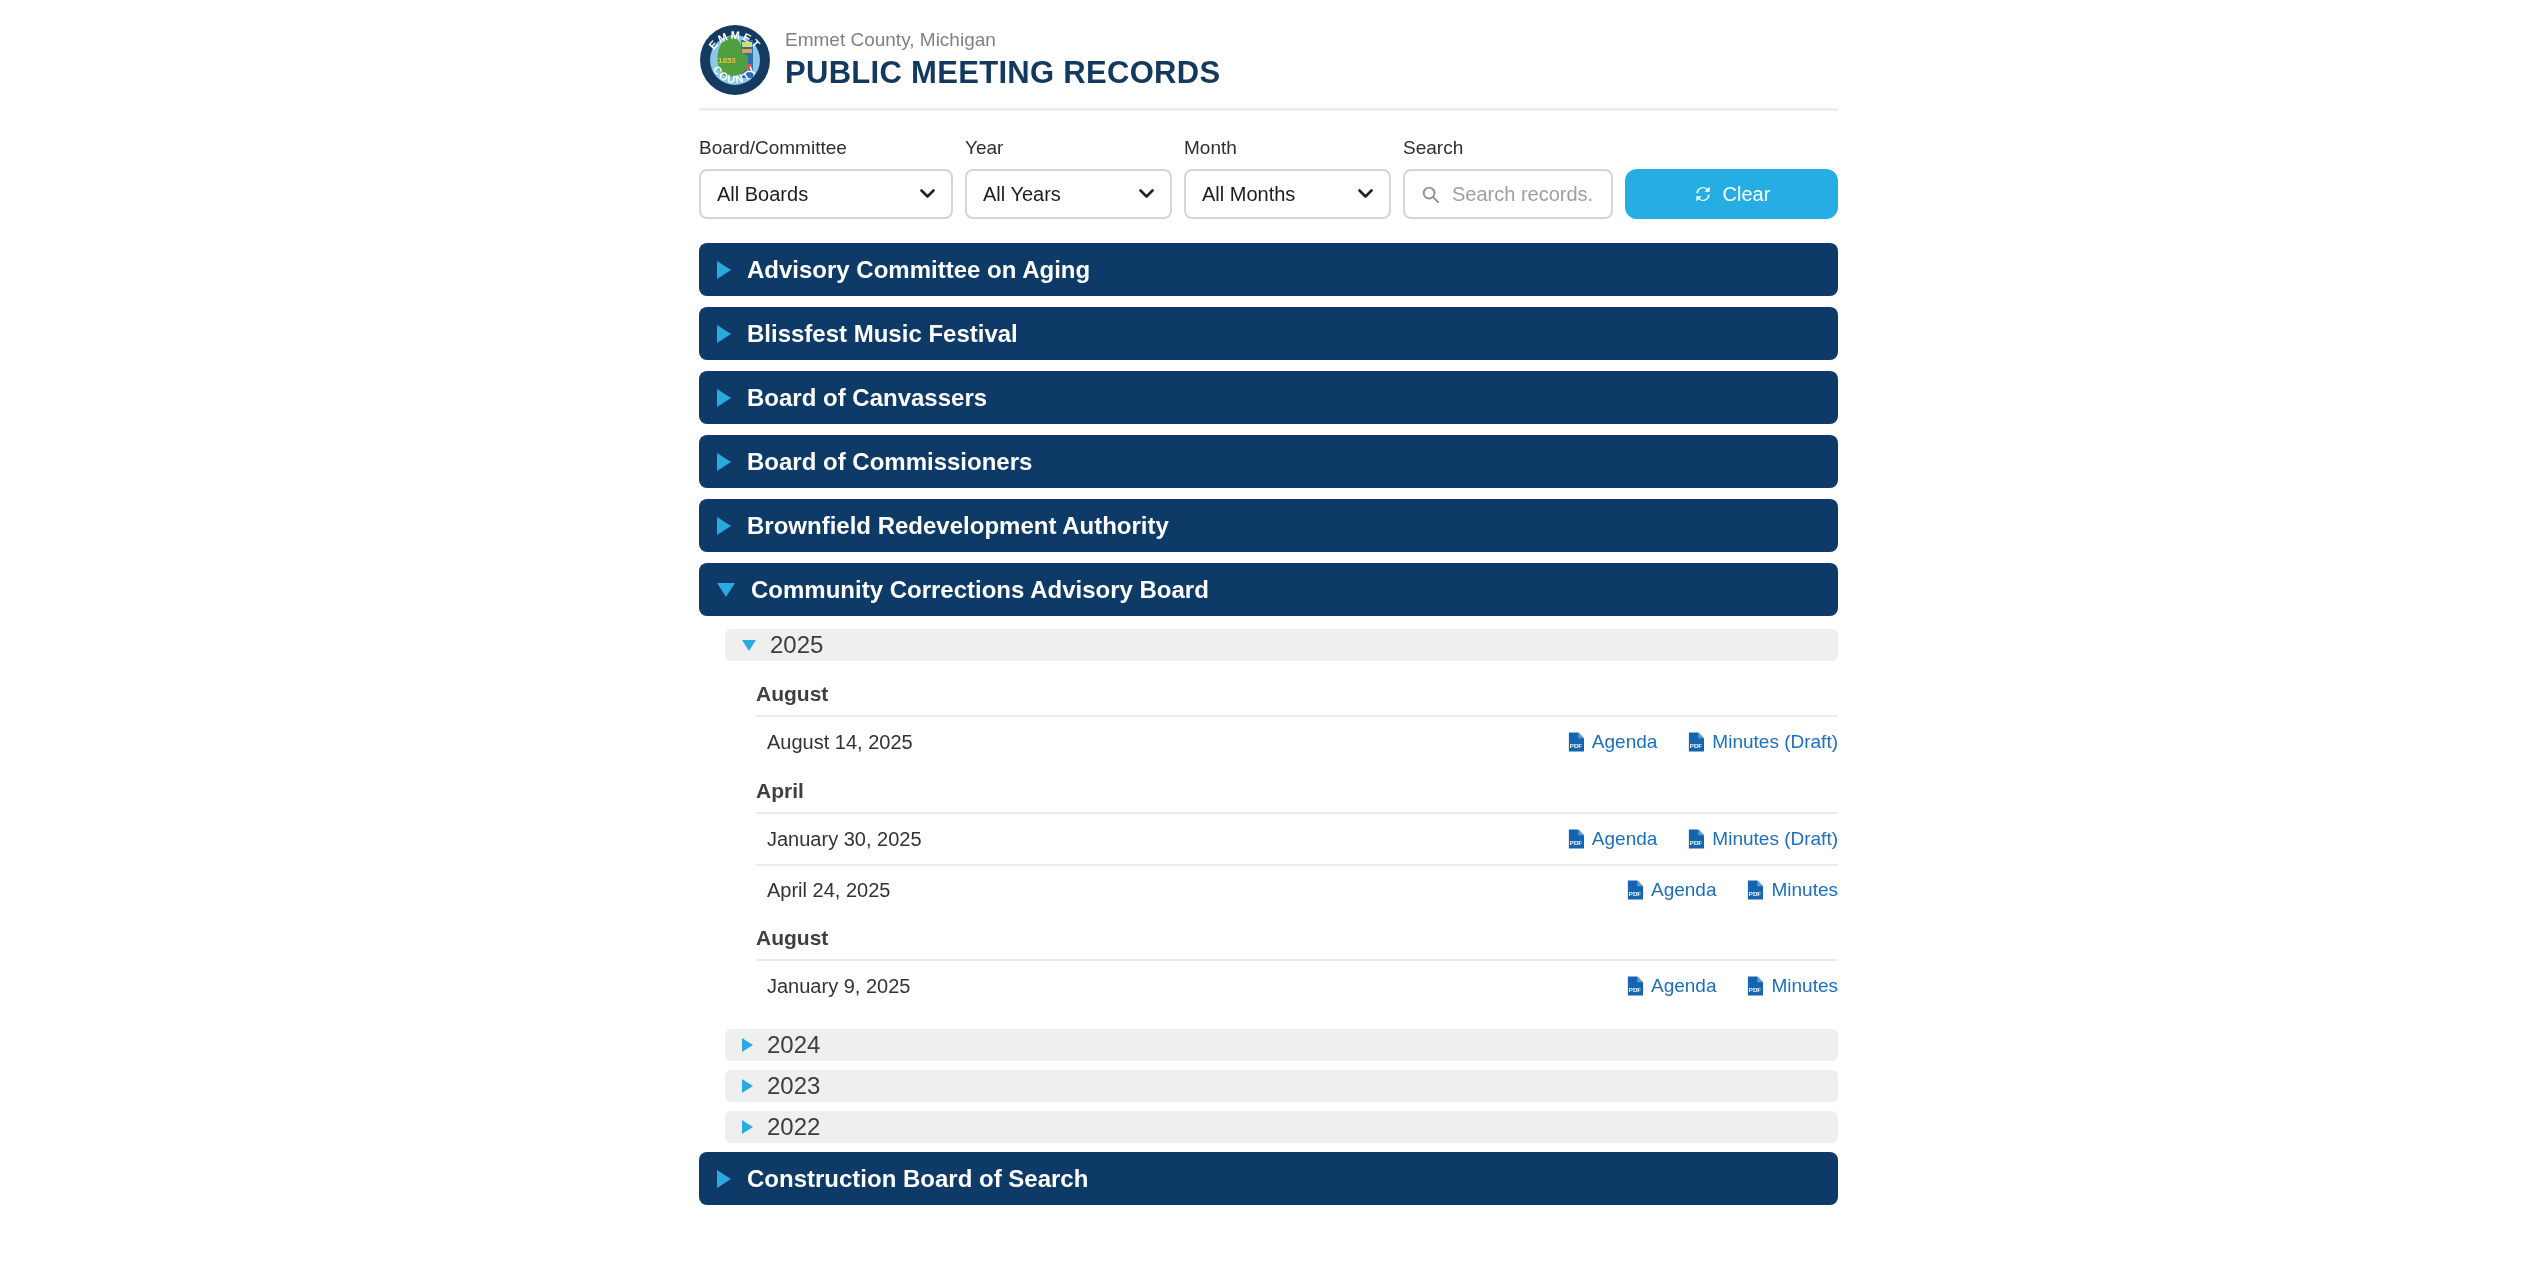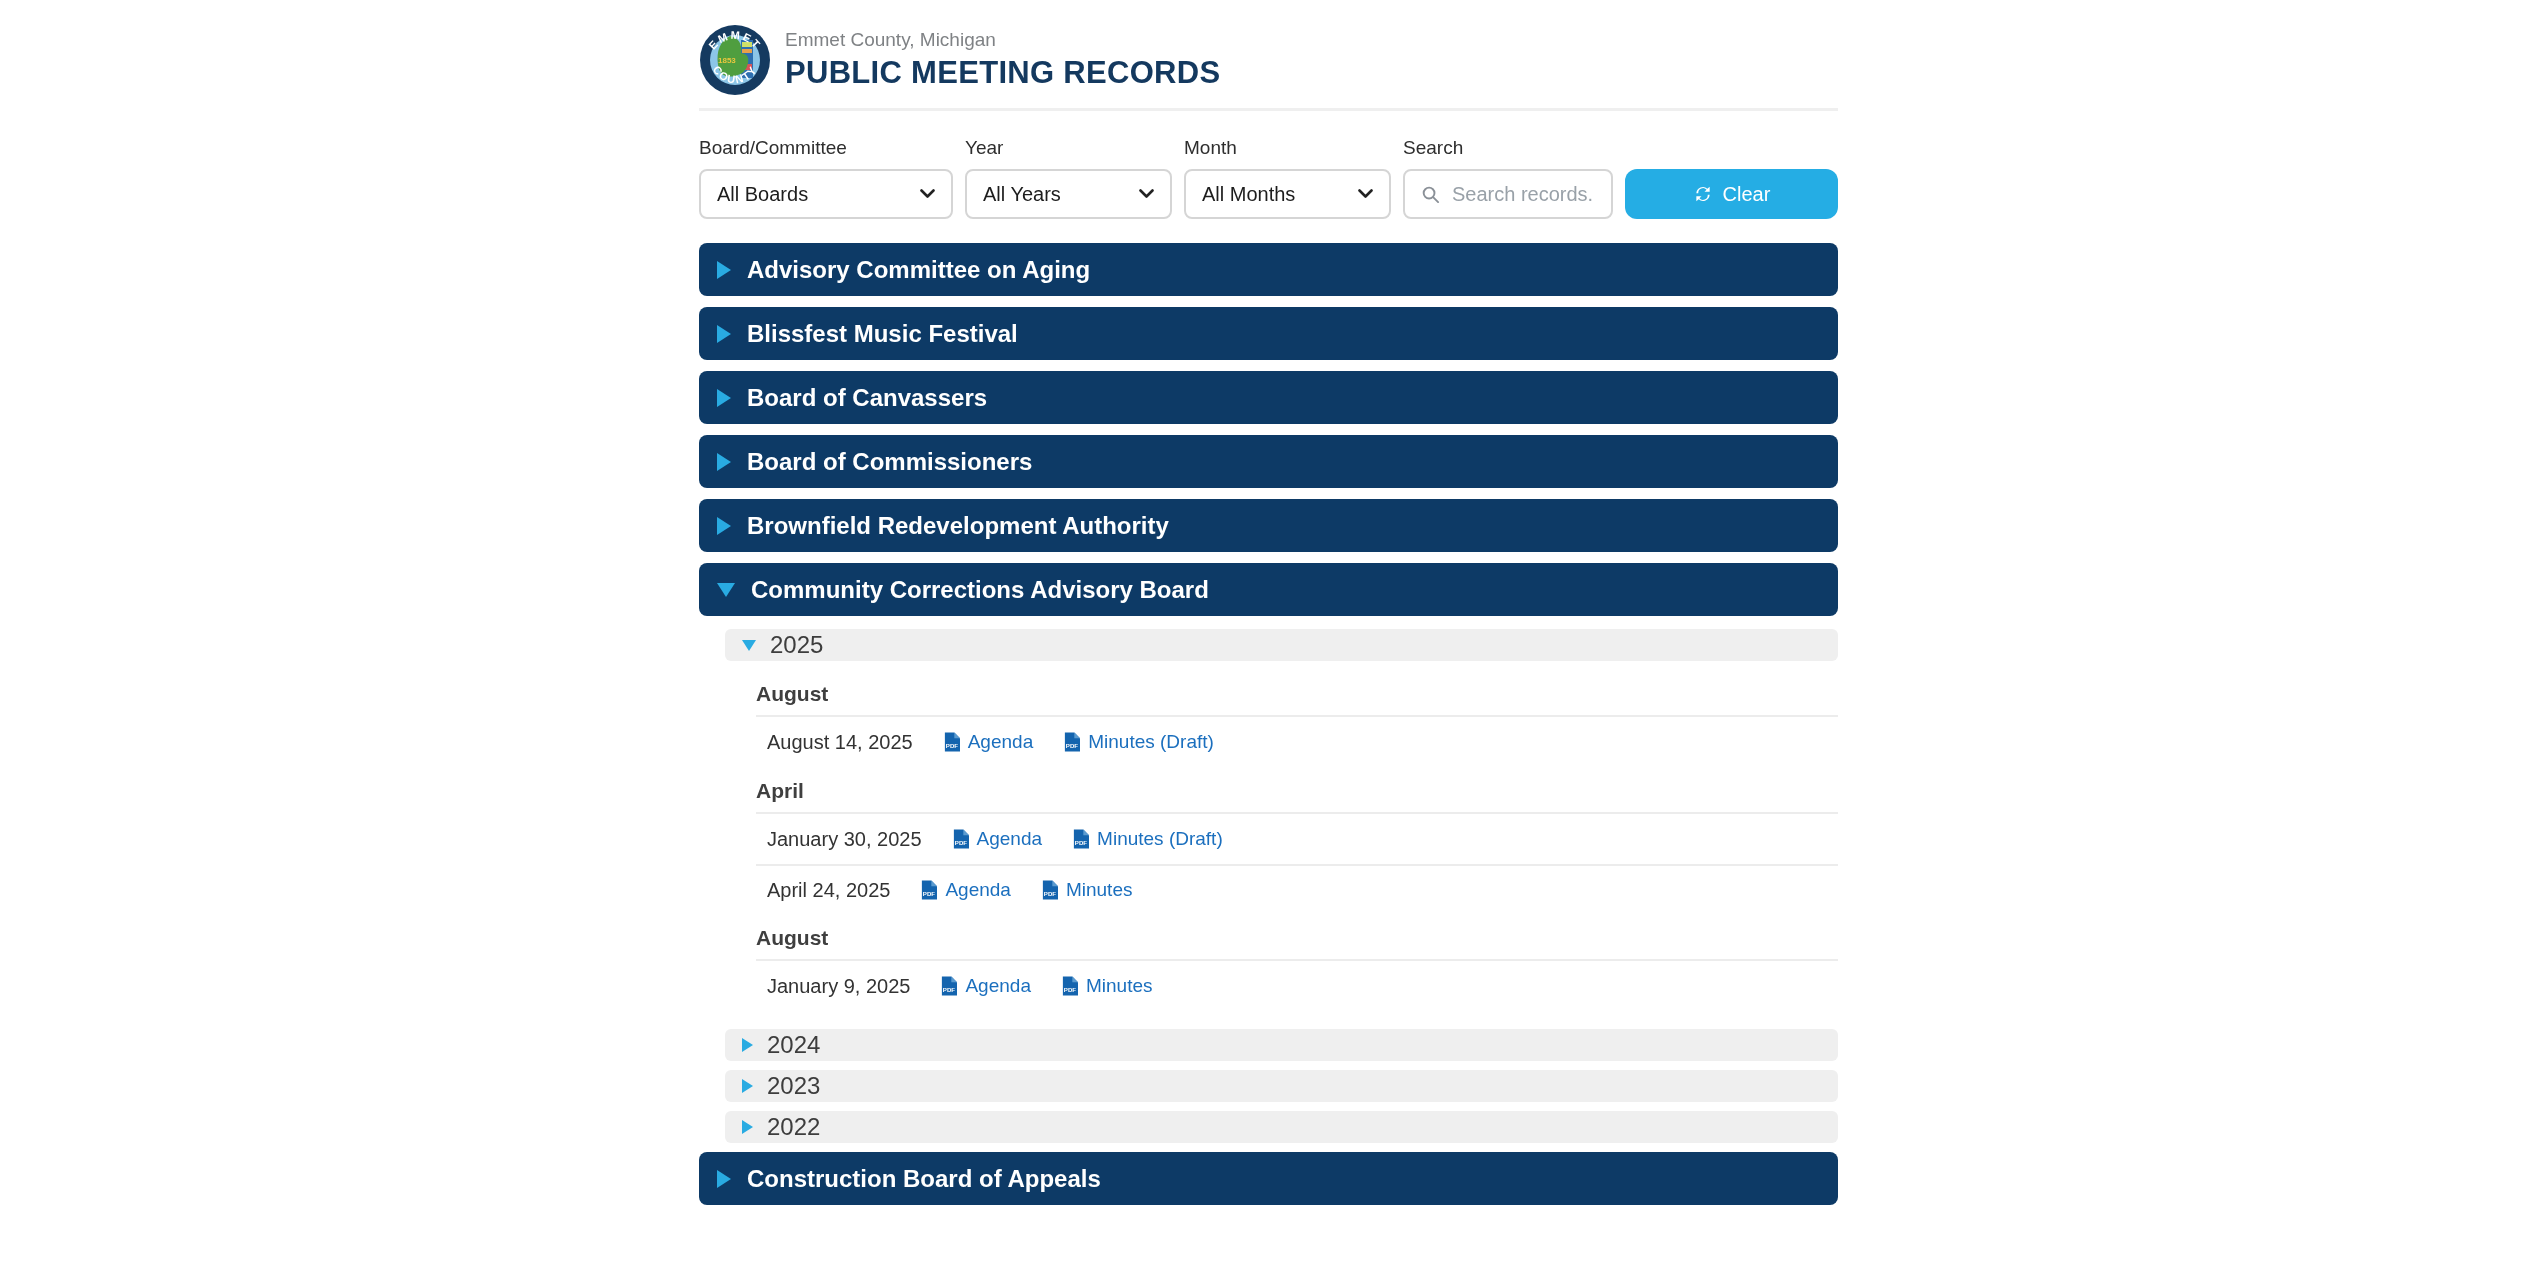--- a/index.html
+++ b/index.html
@@ -58,21 +58,21 @@
     display:flex; align-items:center; height:32px; background:#efefef;
     border-radius:6px; padding:0 17px; margin-bottom:9px; cursor:pointer;
   }
   .year-bar .caret-right { border-left-width:11px; border-top-width:7px; border-bottom-width:7px; }
   .year-bar .caret-down  { border-top-width:11px; border-left-width:7px; border-right-width:7px; }
   .year-label { font-size:24px; color:#3d3d3d; margin-left:14px; }
 
   .year-content { padding:12px 0 6px 31px; }
   .month-group { margin-bottom:12px; }
   .month-name { font-size:21px; font-weight:bold; color:#3f3f3f; padding-bottom:9px; border-bottom:2px solid #ececec; }
-  .meeting-row { display:flex; align-items:center; height:50px; padding-left:11px; }
+  .meeting-row { display:flex; align-items:center; justify-content:space-between; height:50px; padding-left:11px; }
   .meeting-row + .meeting-row { border-top:2px solid #ececec; }
   .meeting-date { font-size:20px; color:#333333; }
   .meeting-links { display:flex; align-items:center; }
   .doc-link {
     color:#1b6fbe; font-size:19px; display:inline-flex; align-items:center;
     gap:8px; text-decoration:none; margin-left:30px; cursor:pointer;
   }
   .pdf-icon-svg { flex:0 0 auto; }
 </style>
 </head>
@@ -303,17 +303,17 @@
         <span class="year-label">2023</span>
       </div>
       <div class="year-bar">
         <span class="caret-right"></span>
         <span class="year-label">2022</span>
       </div>
     </section>
 
     <div class="accordion-bar">
       <span class="caret-right"></span>
-      <span class="accordion-title">Construction Board of Appeals</span>
+      <span class="accordion-title">Construction Board of Search</span>
     </div>
 
   </main>
 </div>
 
 </body></html>

